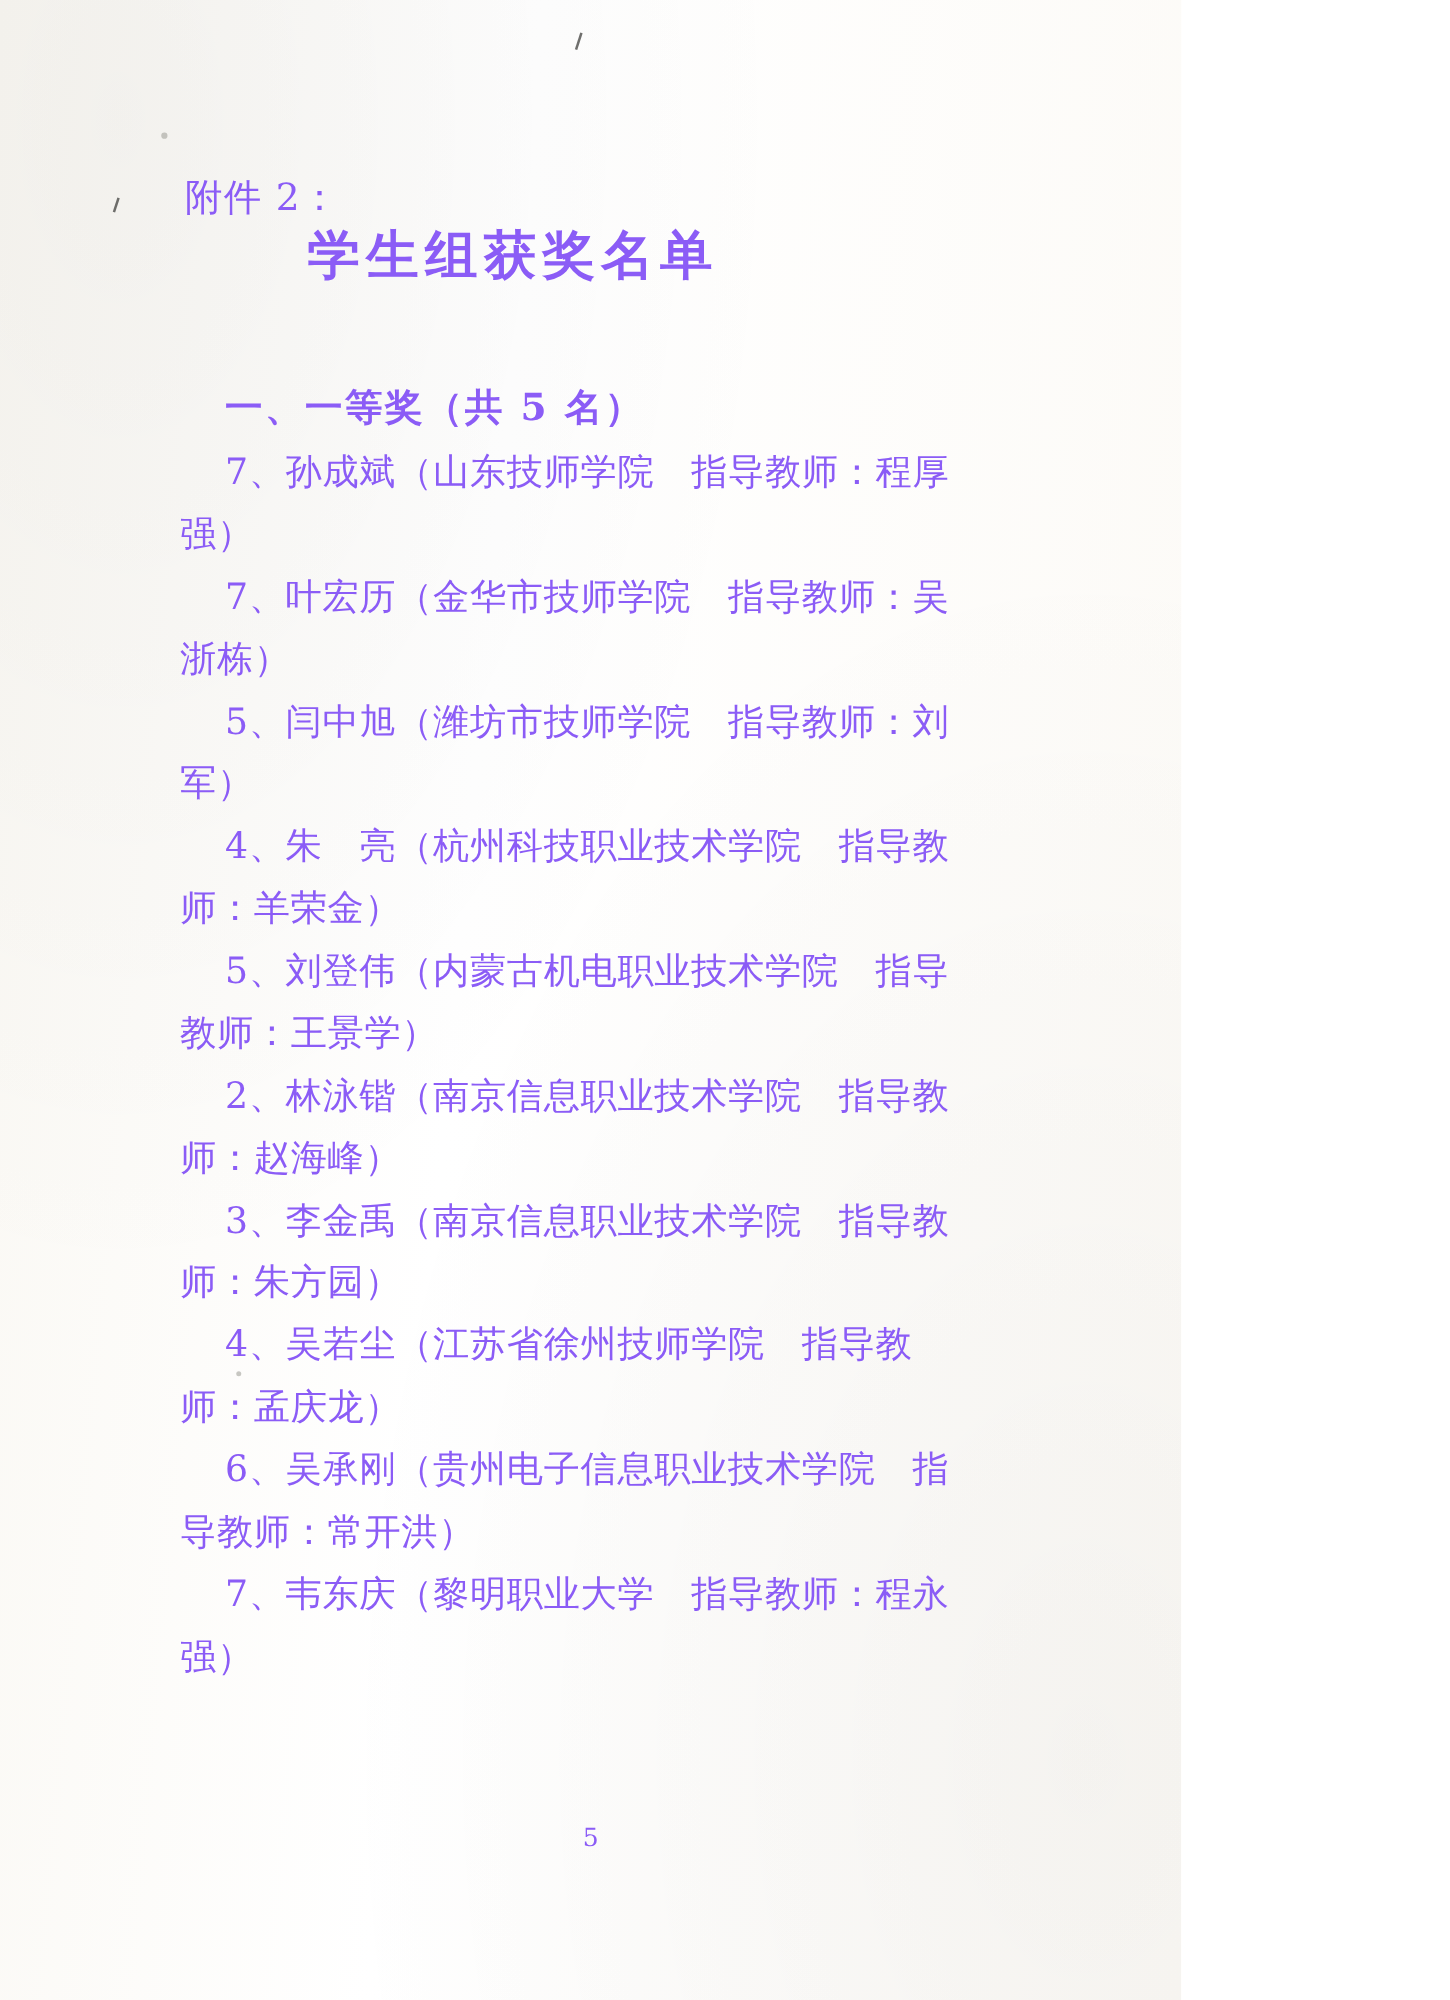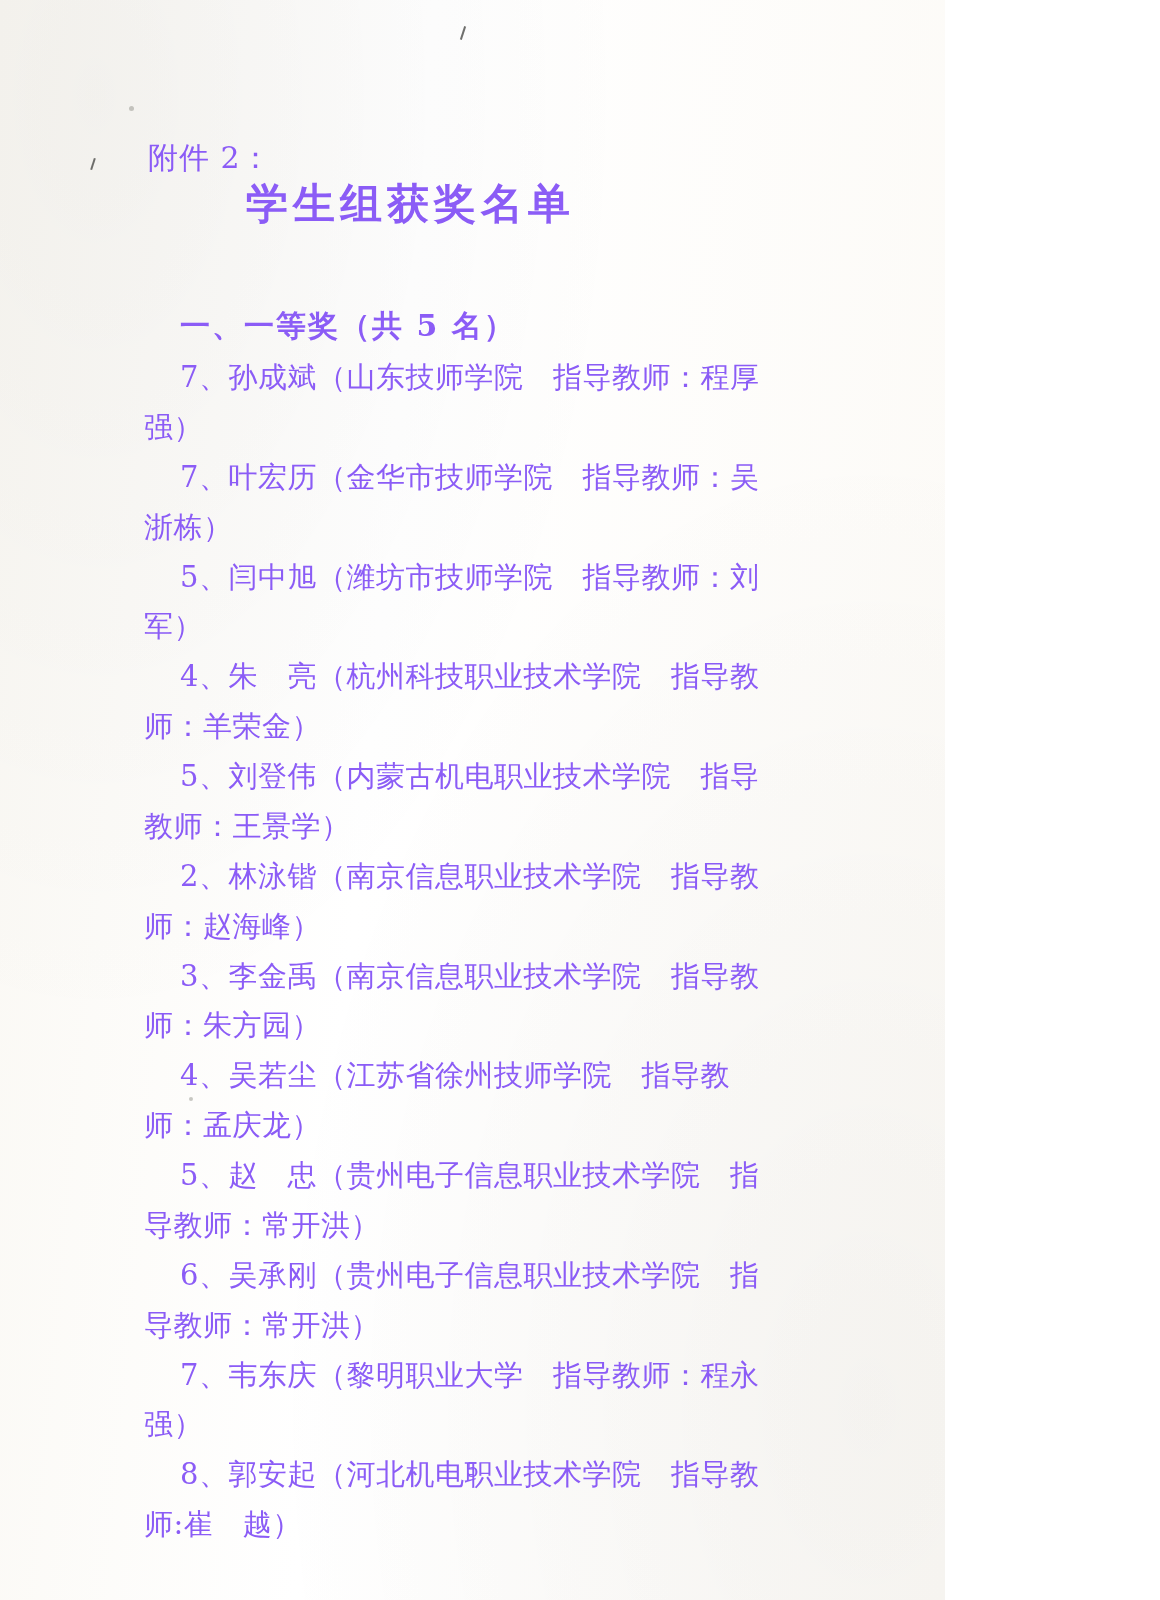--- a/index.html
+++ b/index.html
@@ -118,21 +118,19 @@
       <p class="entry">7、孙成斌（山东技师学院　指导教师：程厚强）</p>
       <p class="entry">7、叶宏历（金华市技师学院　指导教师：吴浙栋）</p>
       <p class="entry">5、闫中旭（潍坊市技师学院　指导教师：刘　军）</p>
       <p class="entry">4、朱　亮（杭州科技职业技术学院　指导教师：羊荣金）</p>
       <p class="entry">5、刘登伟（内蒙古机电职业技术学院　指导教师：王景学）</p>
 
 
       <p class="entry">2、林泳锴（南京信息职业技术学院　指导教师：赵海峰）</p>
       <p class="entry">3、李金禹（南京信息职业技术学院　指导教师：朱方园）</p>
       <p class="entry">4、吴若尘（江苏省徐州技师学院　指导教师：孟庆龙）</p>
-      <p class="entry">5、赵　忠（贵州电子信息职业技术学院　指导教师：常开洪）</p>
       <p class="entry">6、吴承刚（贵州电子信息职业技术学院　指导教师：常开洪）</p>
       <p class="entry">7、韦东庆（黎明职业大学　指导教师：程永强）</p>
-      <p class="entry">8、郭安起（河北机电职业技术学院　指导教师:崔　越）</p>
     </div>
 
     <div class="page-number">5</div>
   </div>
 </div>
 
 </body></html>

